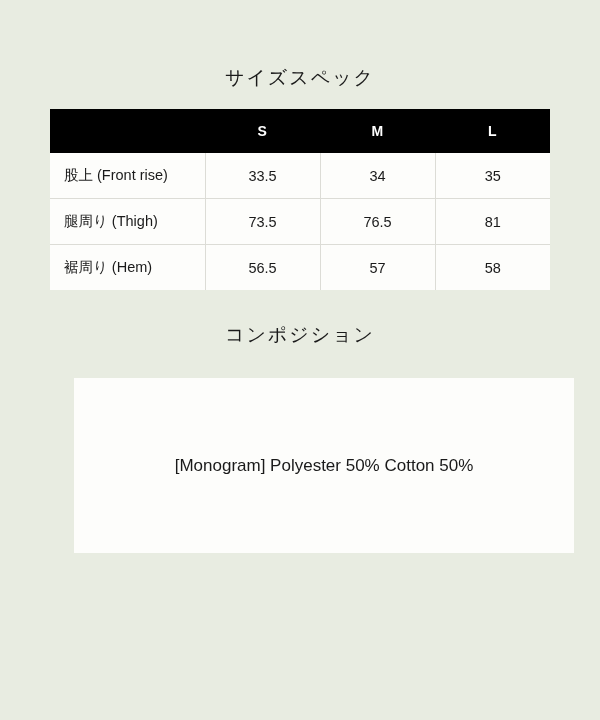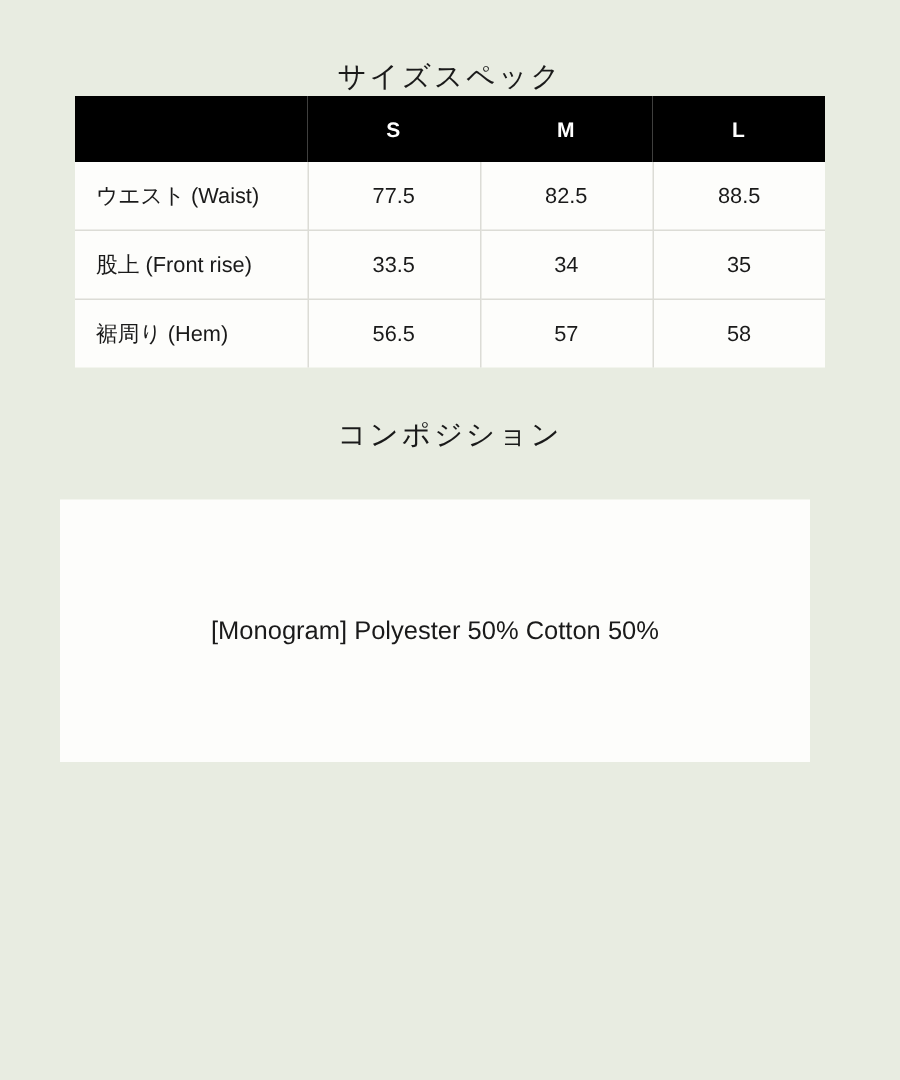--- a/index.html
+++ b/index.html
@@ -21,21 +21,22 @@
     position: relative;
   }
   .section-title {
     text-align: center;
     font-size: 19px;
     letter-spacing: 2px;
     color: #1a1a1a;
     font-weight: 400;
   }
   #size-spec-title {
-    padding-top: 38px;
+    padding-top: 65px;
+    margin-bottom: 18px;
   }
   .table-wrap {
     margin: 0 50px;
     background: #fdfdfb;
   }
   table.size-table {
     width: 500px;
     border-collapse: collapse;
     table-layout: fixed;
     background: #fdfdfb;
@@ -71,21 +72,21 @@
   table.size-table tbody td.rowlabel {
     text-align: left;
     padding-left: 14px;
     font-size: 14.5px;
   }
   #composition-title {
     margin-top: 32px;
     margin-bottom: 30px;
   }
   .composition-box {
-    margin: 0 40px;
+    margin: 0 74px;
     width: 500px;
     height: 175px;
     box-sizing: border-box;
     background: #fdfdfb;
     display: flex;
     flex-direction: column;
     align-items: center;
     justify-content: center;
   }
   .composition-line {
@@ -107,30 +108,30 @@
       <thead>
         <tr>
           <th class="corner"></th>
           <th>S</th>
           <th>M</th>
           <th>L</th>
         </tr>
       </thead>
       <tbody>
         <tr>
-          <td class="rowlabel">ウエスト (Waist)</td>
-          <td>77.5</td>
-          <td>82.5</td>
-          <td>88.5</td>
-        </tr>
-        <tr>
           <td class="rowlabel">股上 (Front rise)</td>
           <td>33.5</td>
           <td>34</td>
           <td>35</td>
+        </tr>
+        <tr>
+          <td class="rowlabel">腿周り (Thigh)</td>
+          <td>73.5</td>
+          <td>76.5</td>
+          <td>81</td>
         </tr>
         <tr>
           <td class="rowlabel">裾周り (Hem)</td>
           <td>56.5</td>
           <td>57</td>
           <td>58</td>
         </tr>
       </tbody>
     </table>
   </div>

